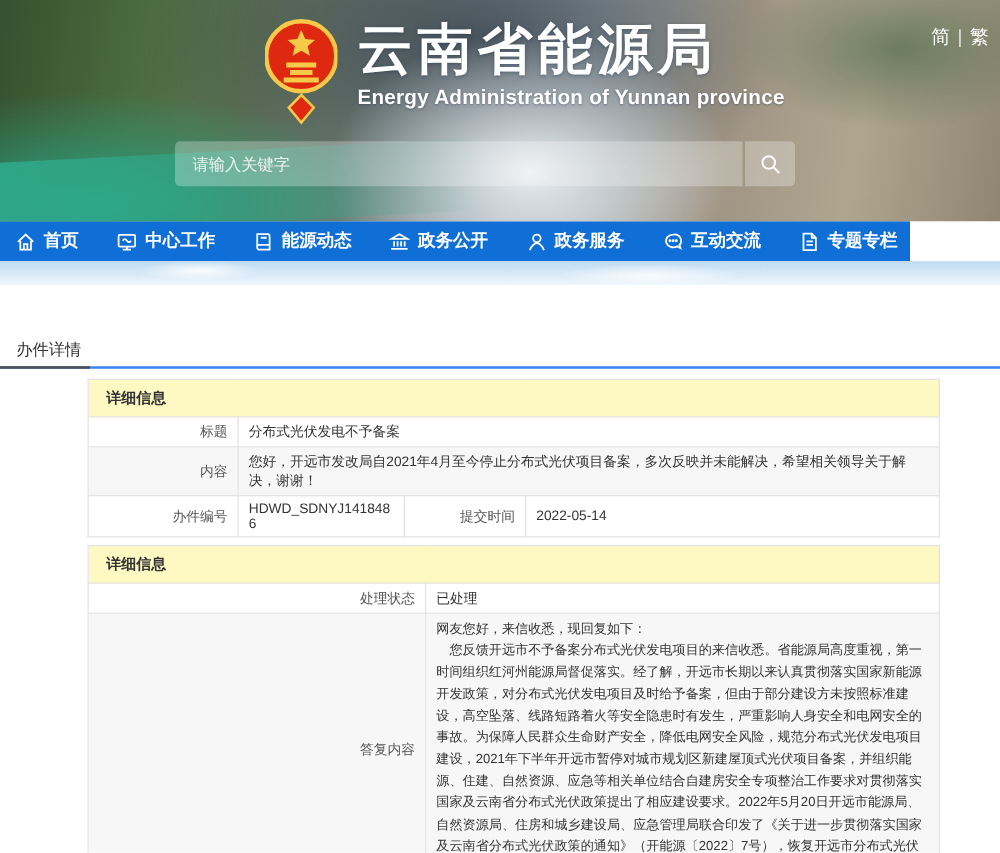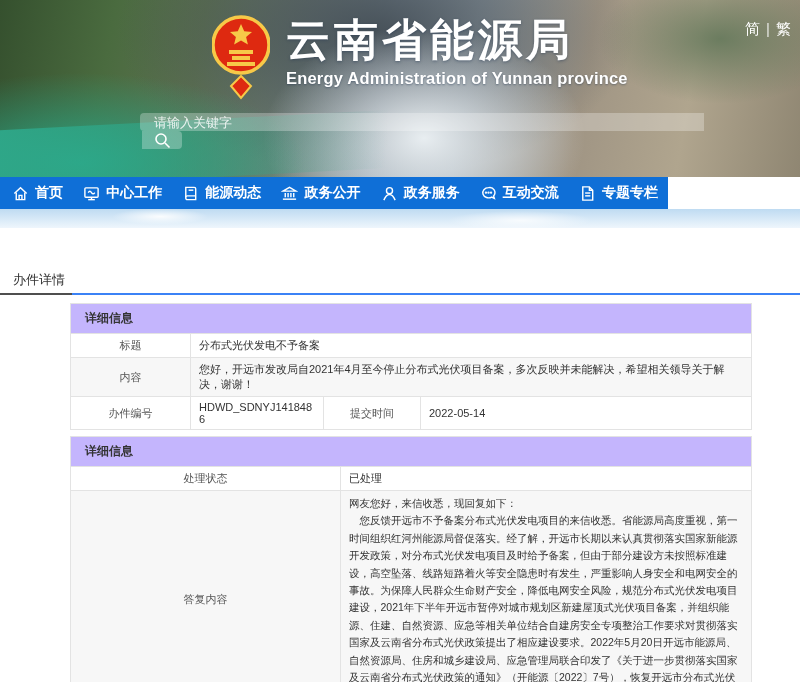--- a/index.html
+++ b/index.html
@@ -21,32 +21,32 @@
   .lang { position:absolute; top:20px; right:9px; color:#fff; font-size:15px; z-index:5; }
   .lang span { cursor:pointer; }
   .lang .sep { margin:0 6px; opacity:.8; cursor:default; }
   .brand { position:absolute; left:212px; top:14px; display:flex; align-items:flex-start; z-index:4; }
   .emblem { width:58px; height:86px; flex:0 0 auto; }
   .brand-text { margin-left:16px; color:#fff; }
   .brand-cn { font-size:44px; font-weight:bold; letter-spacing:4px; line-height:52px;
               text-shadow:0 1px 3px rgba(30,50,80,.45); }
   .brand-en { font-size:16.5px; font-weight:bold; letter-spacing:.2px; margin-top:3px;
               text-shadow:0 1px 2px rgba(30,50,80,.45); }
-  .search-bar { position:absolute; left:140px; top:113px; width:564px; height:36px;
-                display:flex; z-index:4;flex-direction:column; }
+  .search-bar { position:absolute; left:140px; top:113px; width:496px; height:36px;
+                display:flex; z-index:4; }
   .search-input { flex:1 1 auto; height:36px; border:none; outline:none;
       background:rgba(255,255,255,.28); border-radius:4px 0 0 4px;
       padding:0 14px; font-size:13px; color:#fff; }
   .search-input::placeholder { color:rgba(255,255,255,.85); }
   .search-button { width:40px; height:36px; border:none; cursor:pointer;
       background:rgba(255,255,255,.28); border-radius:0 4px 4px 0;
       display:flex; align-items:center; justify-content:center; margin-left:2px; }
 
   
-  .navbar { width:668px; height:32px; background:#0f6fd7; display:flex;
+  .navbar { width:728px; height:32px; background:#0f6fd7; display:flex;
             align-items:center; justify-content:space-between; padding:0 6px 0 8px; }
   .nav-item { display:flex; align-items:center; gap:6px; color:#fff; font-size:14px;
               font-weight:bold; text-decoration:none; cursor:pointer; padding:0 4px;
               white-space:nowrap; }
   .nav-icon { display:flex; align-items:center; }
   .nav-icon svg { display:block; }
 
   .sky { width:800px; height:19px;
     background:
       radial-gradient(60px 10px at 20% 40%, rgba(255,255,255,.9), rgba(255,255,255,0) 80%),
@@ -57,23 +57,23 @@
   .content { background:#fff; }
   .tab-row { margin-top:42px; border-bottom:2px solid #3b82f6; height:25px; }
   .tab { display:inline-block; height:25px; line-height:19px; padding:0 7px 0 13px;
          font-size:13px; color:#333; border-bottom:2px solid #4f4f4f; cursor:pointer; }
 
   .tables { margin-left:70px; width:681px; }
   table { border-collapse:collapse; width:100%; table-layout:fixed;
           font-size:11px; color:#333; }
   td { border:1px solid #e3e3e3; padding:4px 8px; vertical-align:middle;
        word-break:break-all; }
-  .th-row td { background:#c4b5fd; font-weight:bold; font-size:12px; color:#333;
+  .th-row td { background:#fef9c3; font-weight:bold; font-size:12px; color:#333;
                padding:6px 14px; }
-  .label-cell { text-align:center; color:#555;margin-left:32px; }
+  .label-cell { text-align:right; color:#555;margin-left:32px; }
   .alt td { background:#f7f7f7; }
   .t1 { margin-top:8px; }
   .t2 { margin-top:6px; }
   .reply-cell { line-height:17.4px; white-space:pre-line; font-size:10.5px;
                 padding:4px 8px; }
 </style>
 </head>
 <body>
 
 <div class="banner">

